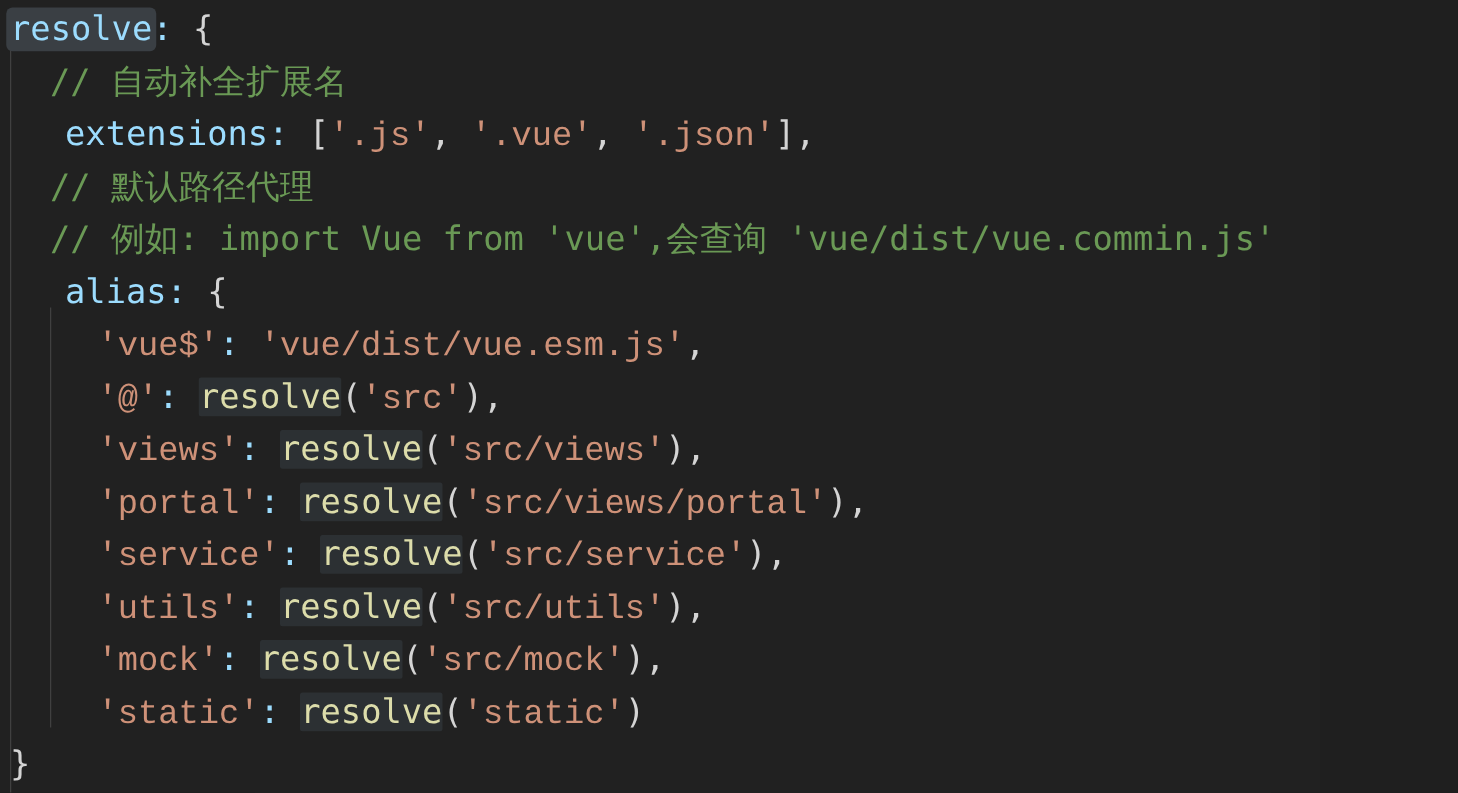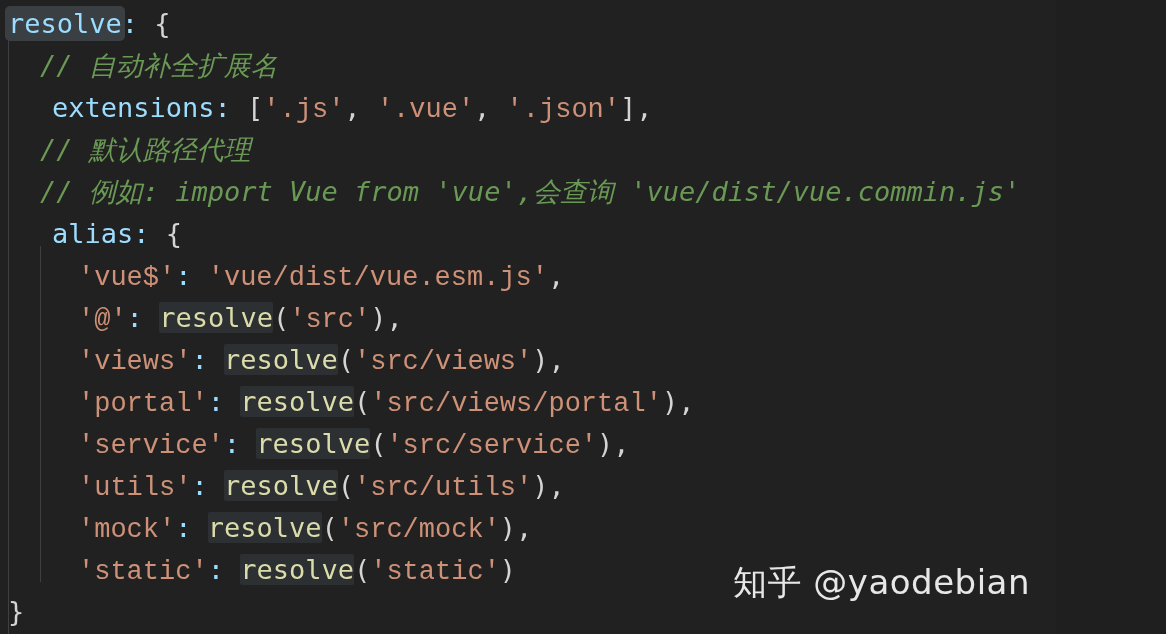--- a/index.html
+++ b/index.html
@@ -47,21 +47,21 @@
     padding-left: 8px;
     white-space: pre;
   }
 
   
   .prop      { color: #9cdcfe; margin-left: 12px; }
   .colon     { color: #9cdcfe; }
   .punct     { color: #d4d4d4; }
   .str       { color: #ce9178; font-family: Liberation Mono, monospace; }
   .fn        { color: #dcdcaa; }
-  .comment   { color: #6a9955; font-style: italic; }
+  .comment   { color: #6a9955; }
   .plain     { color: #d4d4d4; }
 
   
   .hl {
     background: #2c3033;
     border-radius: 2px;
   }
   .hl-strong {
     background: #3a3f44;
     border-radius: 5px;
@@ -85,14 +85,13 @@
 </head>
 <body>
 
 <div id="editor">
 
   <div class="guide g1"></div>
   <div class="guide g2"></div>
 
   <div class="code" id="code-surface"><div class="line"><span style="display: inline-block; width: 0px;"></span><span class="prop hl-strong">resolve</span><span class="colon">:</span><span class="plain"> </span><span class="punct">{</span></div><div class="line"><span style="display: inline-block; width: 32px;"></span><span class="comment">// 自动补全扩展名</span></div><div class="line"><span style="display: inline-block; width: 32px;"></span><span class="prop">extensions</span><span class="colon">:</span><span class="punct"> [</span><span class="str">'.js'</span><span class="punct">, </span><span class="str">'.vue'</span><span class="punct">, </span><span class="str">'.json'</span><span class="punct">],</span></div><div class="line"><span style="display: inline-block; width: 32px;"></span><span class="comment">// 默认路径代理</span></div><div class="line"><span style="display: inline-block; width: 32px;"></span><span class="comment">// 例如: import Vue from 'vue',会查询 'vue/dist/vue.commin.js'</span></div><div class="line"><span style="display: inline-block; width: 32px;"></span><span class="prop">alias</span><span class="colon">:</span><span class="plain"> </span><span class="punct">{</span></div><div class="line"><span style="display: inline-block; width: 70px;"></span><span class="str">'vue$'</span><span class="colon">:</span><span class="plain"> </span><span class="str">'vue/dist/vue.esm.js'</span><span class="punct">,</span></div><div class="line"><span style="display: inline-block; width: 70px;"></span><span class="str">'@'</span><span class="colon">:</span><span class="plain"> </span><span class="fn hl">resolve</span><span class="punct">(</span><span class="str">'src'</span><span class="punct">),</span></div><div class="line"><span style="display: inline-block; width: 70px;"></span><span class="str">'views'</span><span class="colon">:</span><span class="plain"> </span><span class="fn hl">resolve</span><span class="punct">(</span><span class="str">'src/views'</span><span class="punct">),</span></div><div class="line"><span style="display: inline-block; width: 70px;"></span><span class="str">'portal'</span><span class="colon">:</span><span class="plain"> </span><span class="fn hl">resolve</span><span class="punct">(</span><span class="str">'src/views/portal'</span><span class="punct">),</span></div><div class="line"><span style="display: inline-block; width: 70px;"></span><span class="str">'service'</span><span class="colon">:</span><span class="plain"> </span><span class="fn hl">resolve</span><span class="punct">(</span><span class="str">'src/service'</span><span class="punct">),</span></div><div class="line"><span style="display: inline-block; width: 70px;"></span><span class="str">'utils'</span><span class="colon">:</span><span class="plain"> </span><span class="fn hl">resolve</span><span class="punct">(</span><span class="str">'src/utils'</span><span class="punct">),</span></div><div class="line"><span style="display: inline-block; width: 70px;"></span><span class="str">'mock'</span><span class="colon">:</span><span class="plain"> </span><span class="fn hl">resolve</span><span class="punct">(</span><span class="str">'src/mock'</span><span class="punct">),</span></div><div class="line"><span style="display: inline-block; width: 70px;"></span><span class="str">'static'</span><span class="colon">:</span><span class="plain"> </span><span class="fn hl">resolve</span><span class="punct">(</span><span class="str">'static'</span><span class="punct">)</span></div><div class="line"><span style="display: inline-block; width: 0px;"></span><span class="punct">}</span></div></div>
 
-  <div class="watermark">知乎 @yaodebian</div>
 </div>
 
 </body></html>

